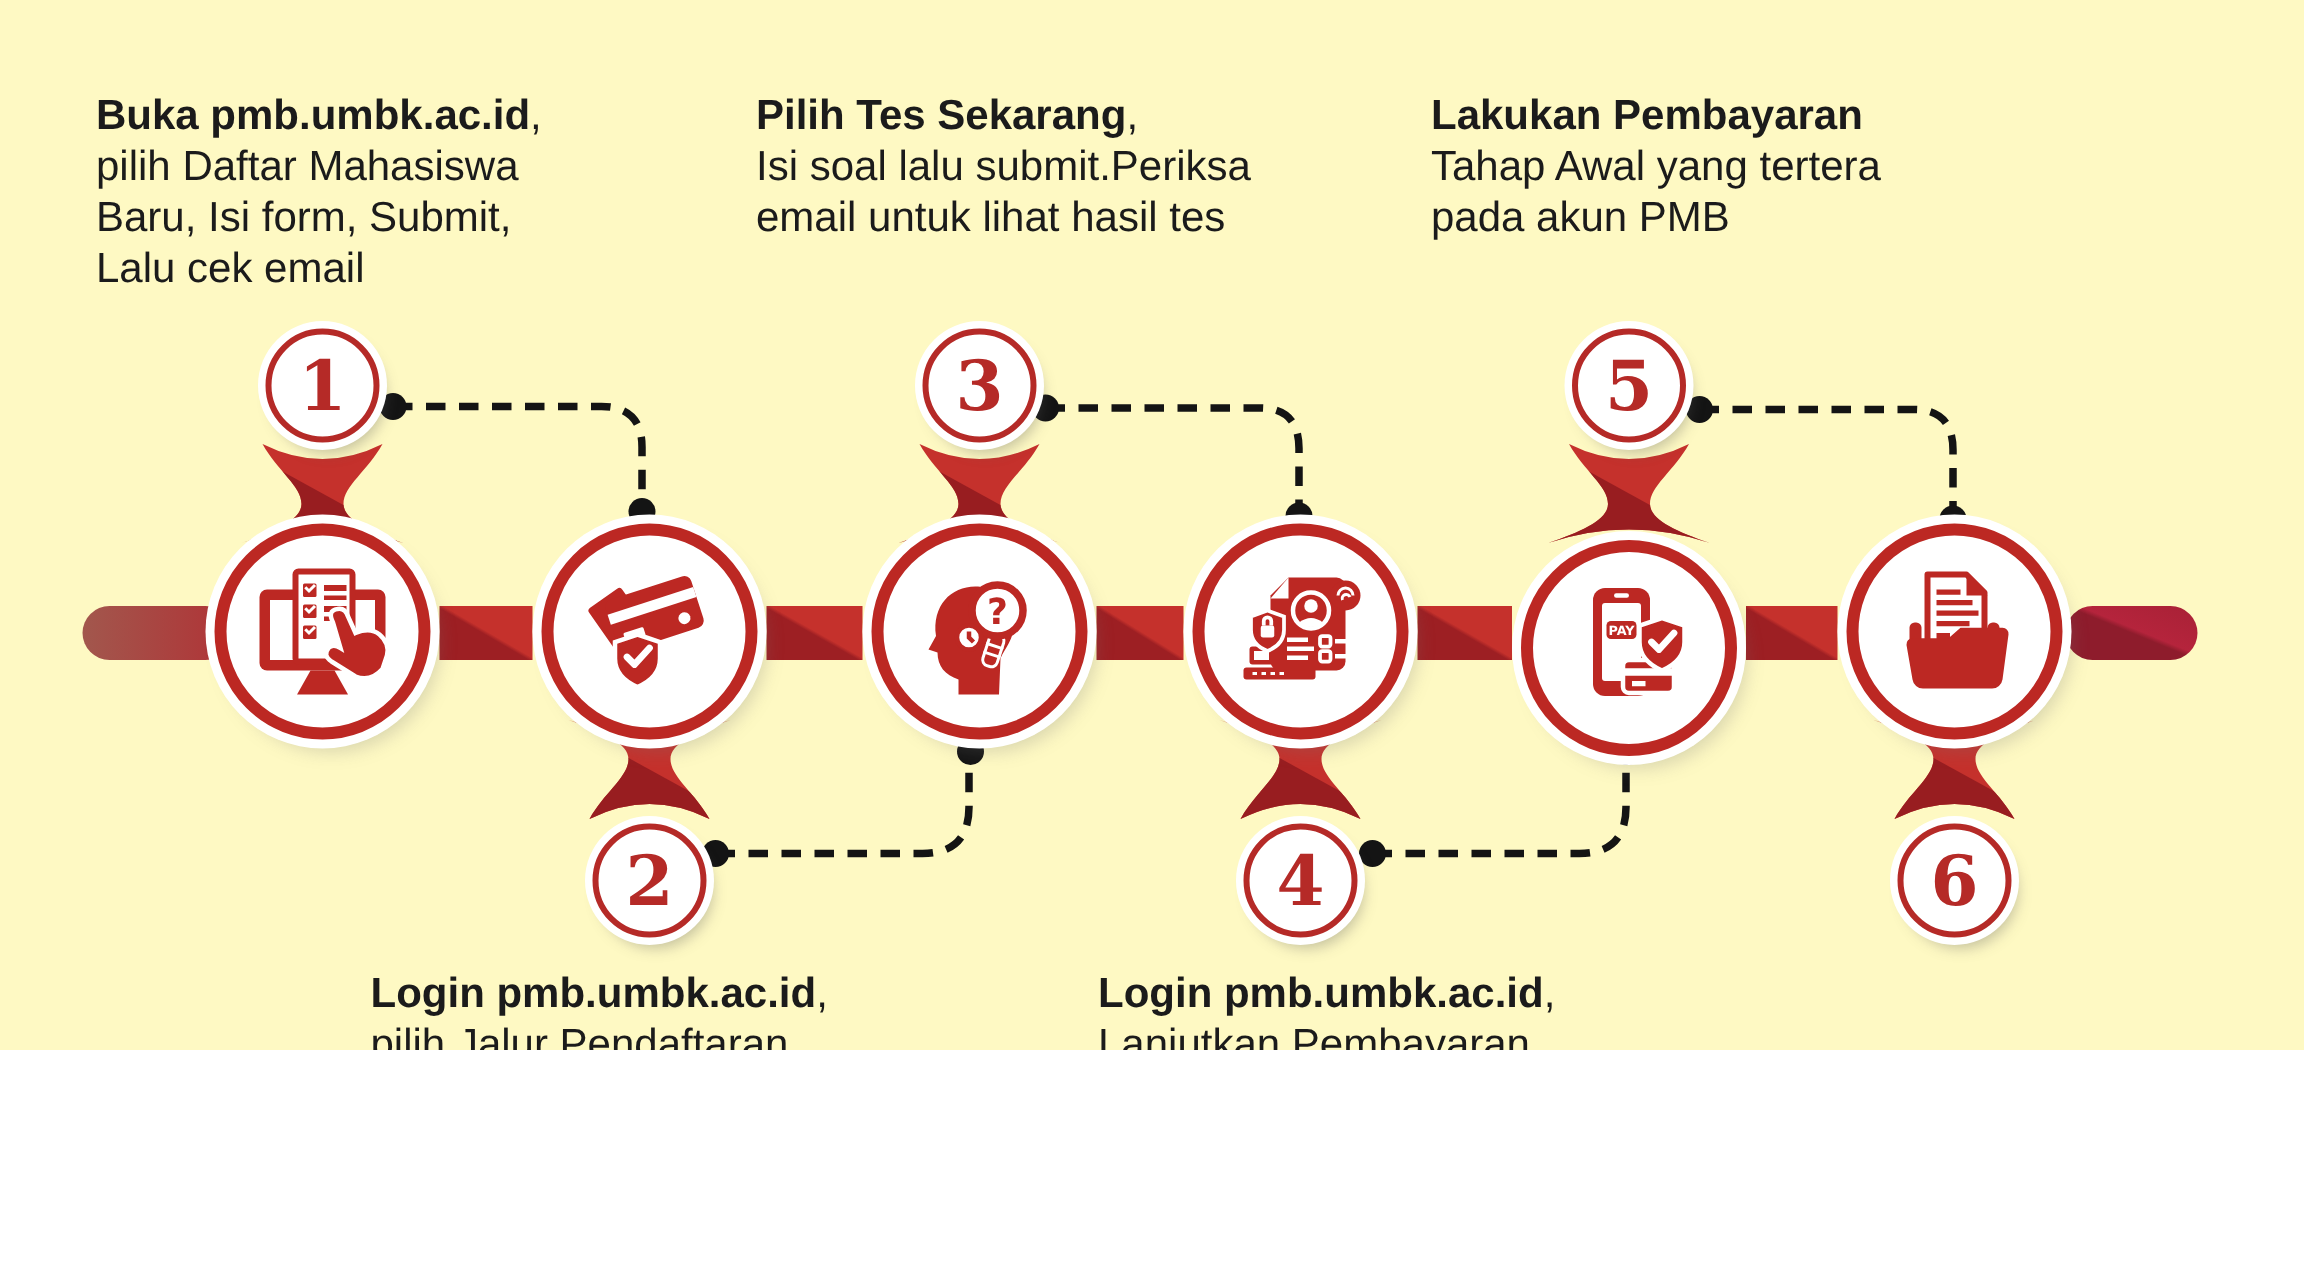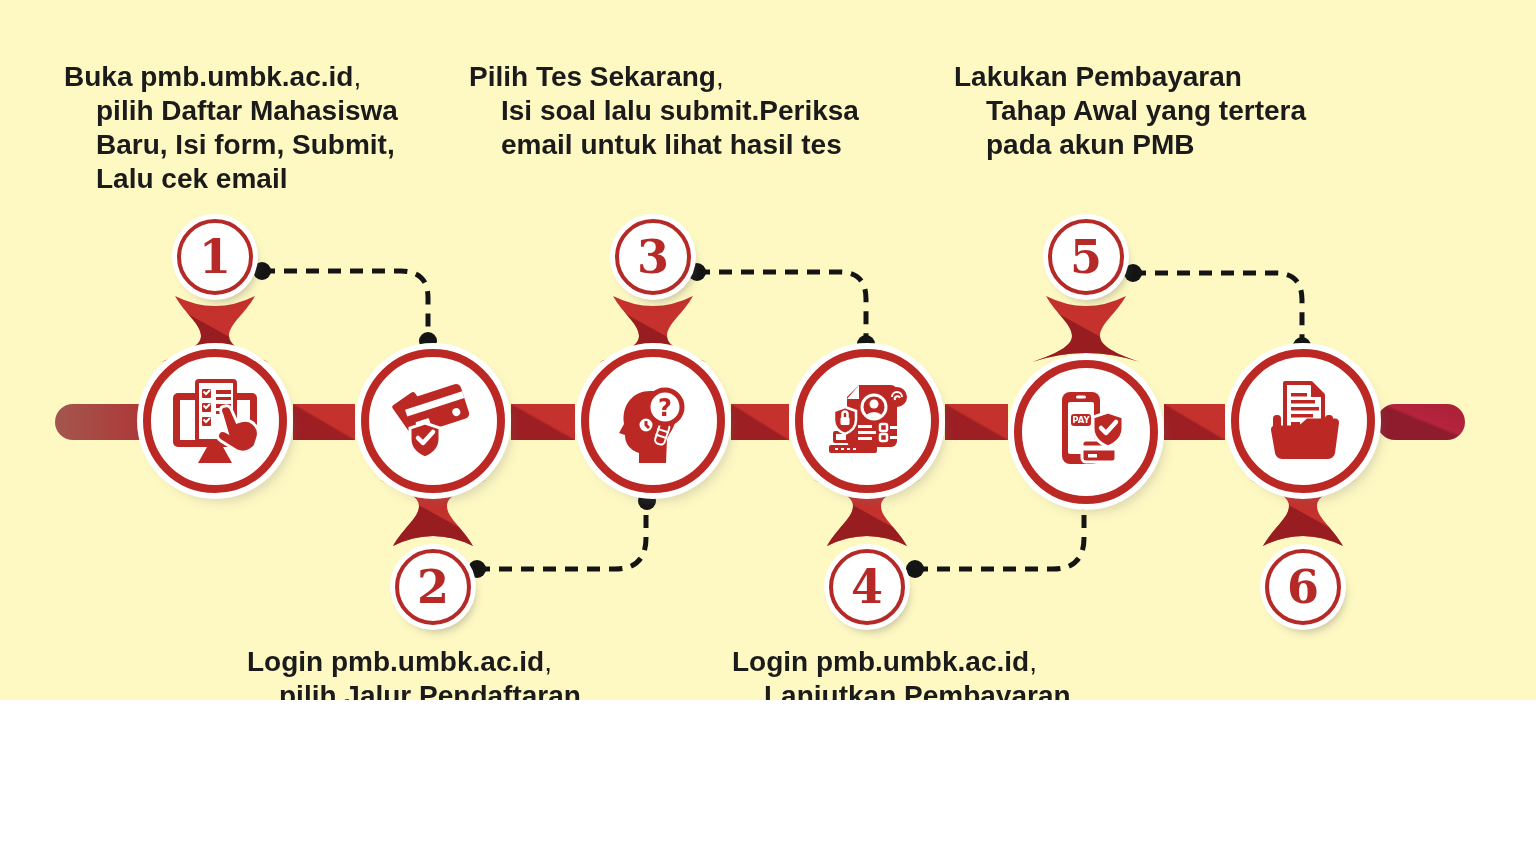--- a/index.html
+++ b/index.html
@@ -3,21 +3,21 @@
 <meta charset="utf-8">
 <style>
   html,body{margin:0;padding:0;background:#fff;}
   #canvas{
     position:relative;width:1536px;height:700px;background:#fef9c3;overflow:hidden;
     font-family:"Liberation Sans","DejaVu Sans",sans-serif;color:#1b1b1b;
   }
   #bg-layer{position:absolute;left:0;top:0;z-index:1;}
   .text-block{position:absolute;z-index:3;font-size:28px;line-height:34px;}
   .text-block .title{font-weight:700;}
-  .text-block .desc{white-space:pre-line;font-weight:700;margin-left:32px;}
+  .text-block .desc{white-space:pre-line;font-weight:400;}
   .num-circle{
     position:absolute;z-index:4;width:68px;height:68px;border-radius:50%;
     background:#fff;border:4px solid #b52a27;
     box-shadow:0 0 0 5px #ffffff,4px 7px 9px rgba(90,90,90,.35);
     display:flex;align-items:center;justify-content:center;
     font-family:"DejaVu Serif","Liberation Serif",serif;
     font-weight:700;font-size:46px;color:#b52a27;
   }
   .icon-circle{
     position:absolute;z-index:4;width:128px;height:128px;border-radius:50%;
@@ -134,21 +134,21 @@
         <circle cx="1085" cy="501" r="9"></circle>
     </g>
   </svg>
 
   <div class="text-block" style="left:64px;top:60px;width:370px;">
     <span class="title">Buka pmb.umbk.ac.id</span><span>,</span>
     <div class="desc">pilih Daftar Mahasiswa
 Baru, Isi form, Submit,
 Lalu cek email</div>
   </div>
-  <div class="text-block" style="left:469px;top:60px;width:390px;">
+  <div class="text-block" style="left:504px;top:60px;width:390px;">
     <span class="title">Pilih Tes Sekarang</span><span>,</span>
     <div class="desc">Isi soal lalu submit.Periksa
 email untuk lihat hasil tes</div>
   </div>
   <div class="text-block" style="left:954px;top:60px;width:370px;">
     <span class="title">Lakukan Pembayaran</span><span></span>
     <div class="desc">Tahap Awal yang tertera
 pada akun PMB</div>
   </div>
   <div class="text-block" style="left:247px;top:645px;width:370px;">

